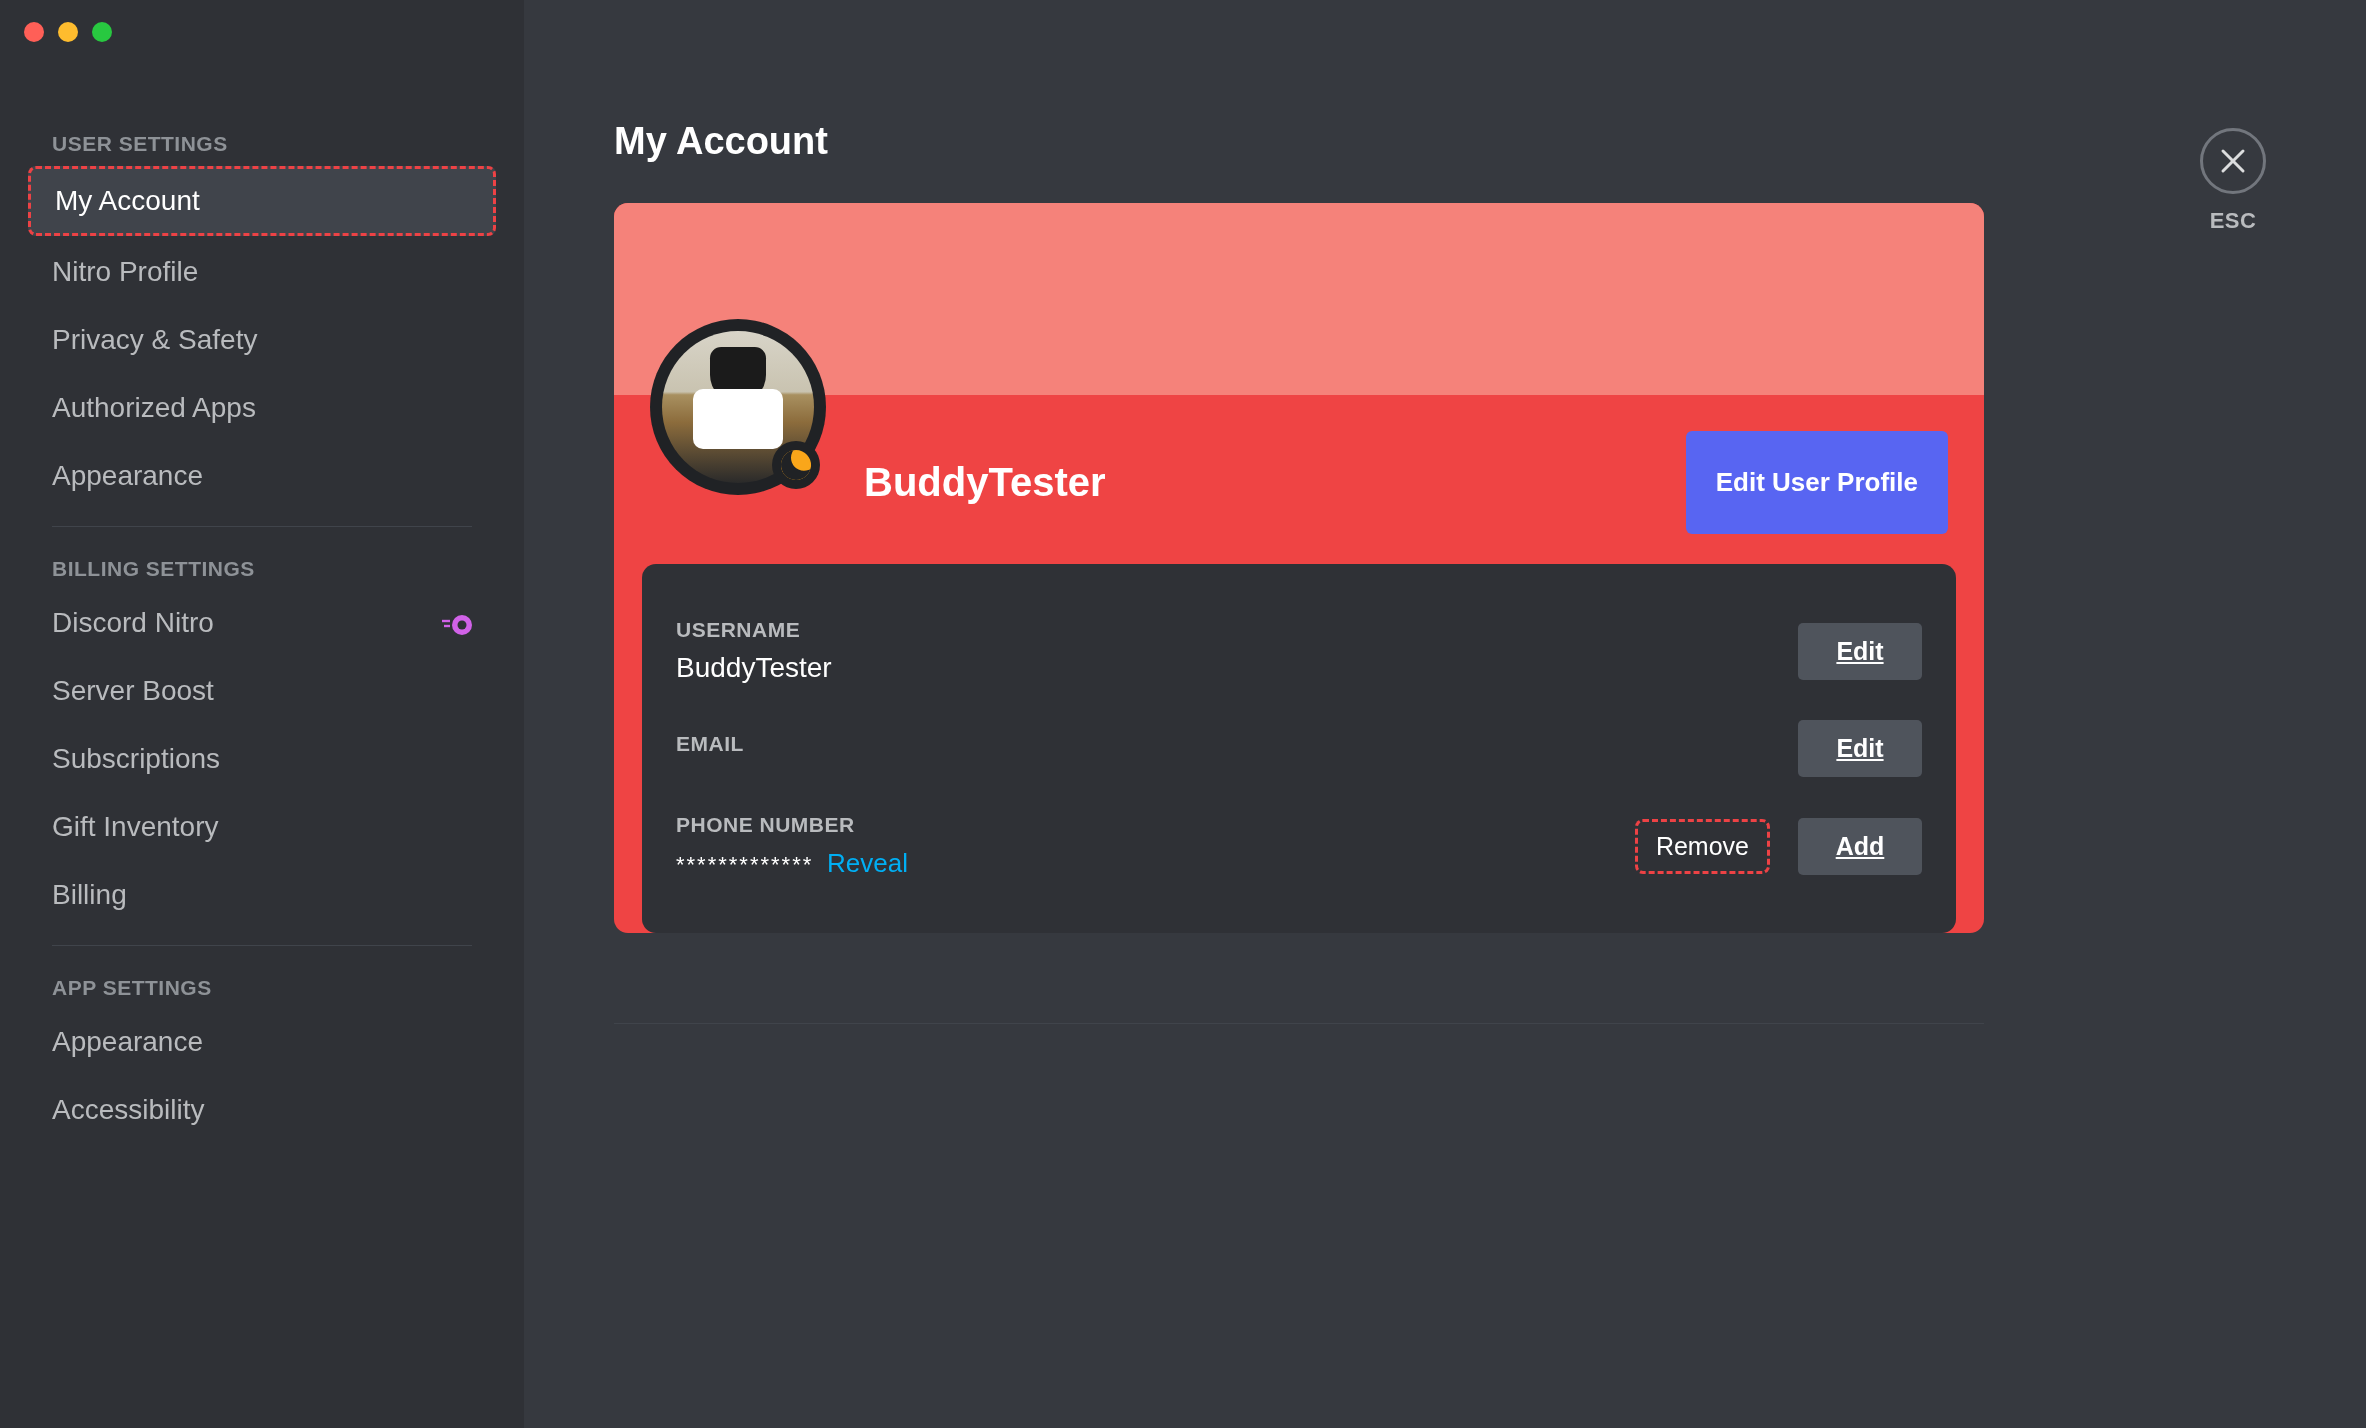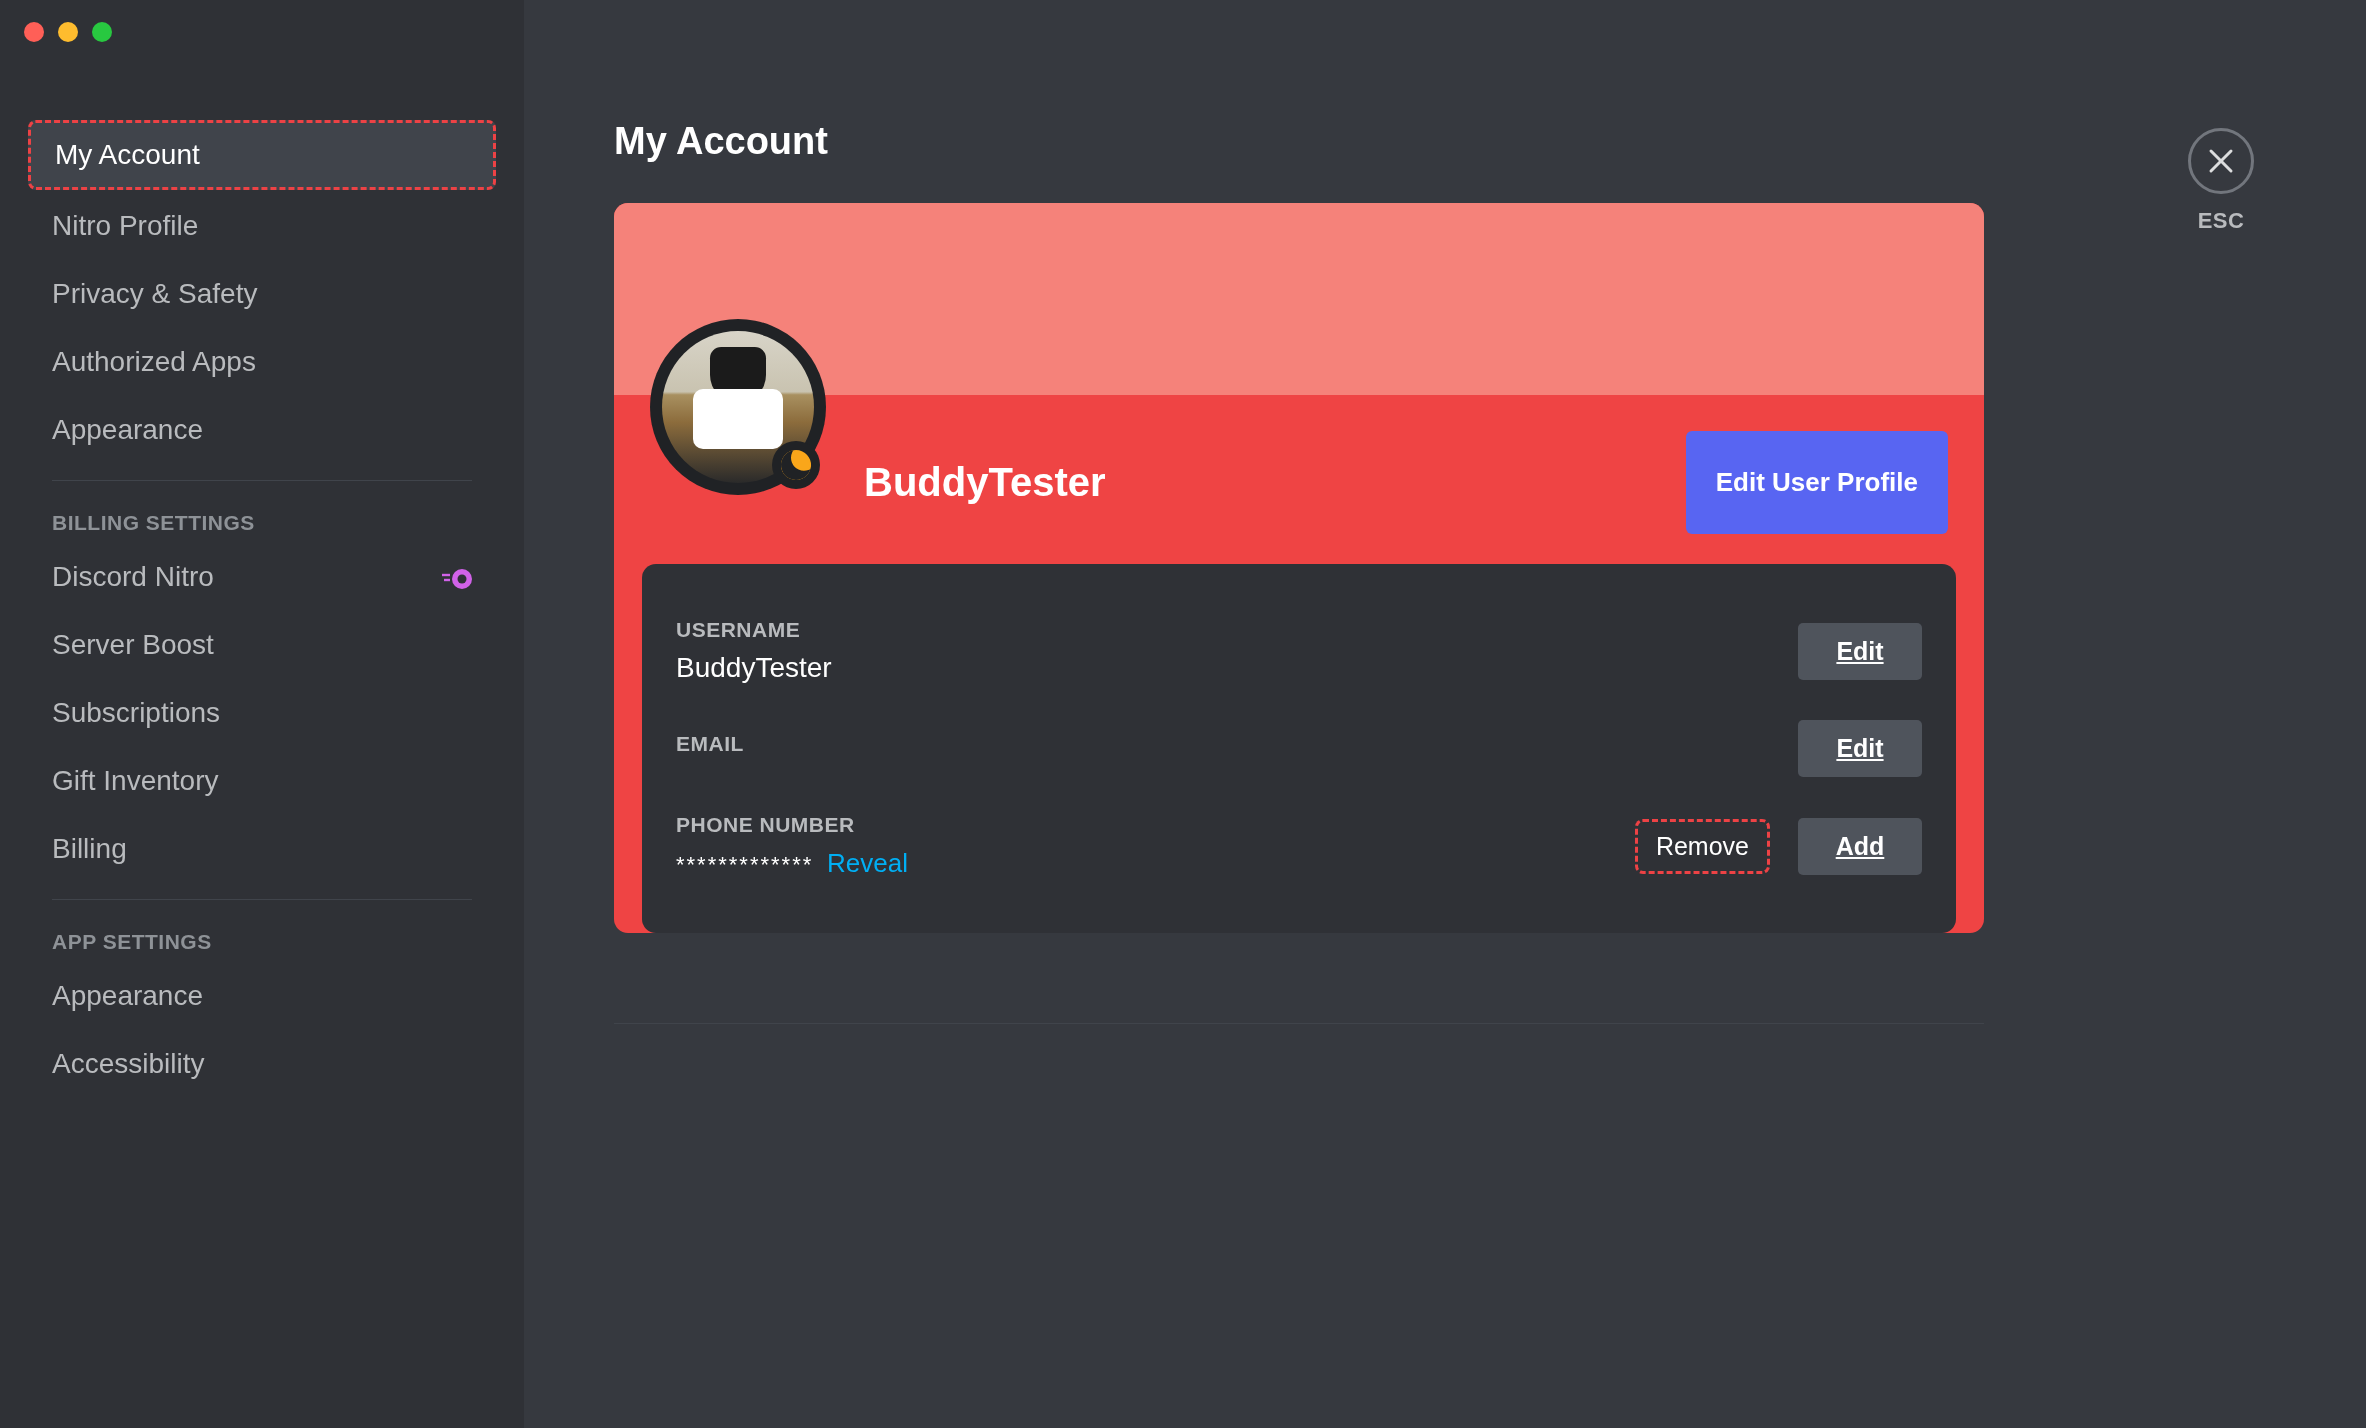--- a/index.html
+++ b/index.html
@@ -89,21 +89,21 @@
     }
     .page-title {
       color: #ffffff;
       font-size: 38px;
       font-weight: 700;
       margin-bottom: 40px;
     }
     .close-container {
       position: absolute;
       top: 128px;
-      right: 112px;
+      right: 100px;
       text-align: center;
     }
     .close-btn {
       width: 66px;
       height: 66px;
       border-radius: 50%;
       border: 3px solid #72767d;
       background: transparent;
       display: flex;
       align-items: center;
@@ -273,20 +273,21 @@
 <body>
 
 <div class="window">
   <div class="traffic-lights">
     <div class="traffic-light tl-red"></div>
     <div class="traffic-light tl-yellow"></div>
     <div class="traffic-light tl-green"></div>
   </div>
 
   <aside class="sidebar">
+    <div class="section-header">USER SETTINGS</div>
 
     <div class="sidebar-item active highlight">
       <span>My Account</span>
     </div>
     <div class="sidebar-item">
       <span>Nitro Profile</span>
     </div>
     <div class="sidebar-item">
       <span>Privacy &amp; Safety</span>
     </div>

